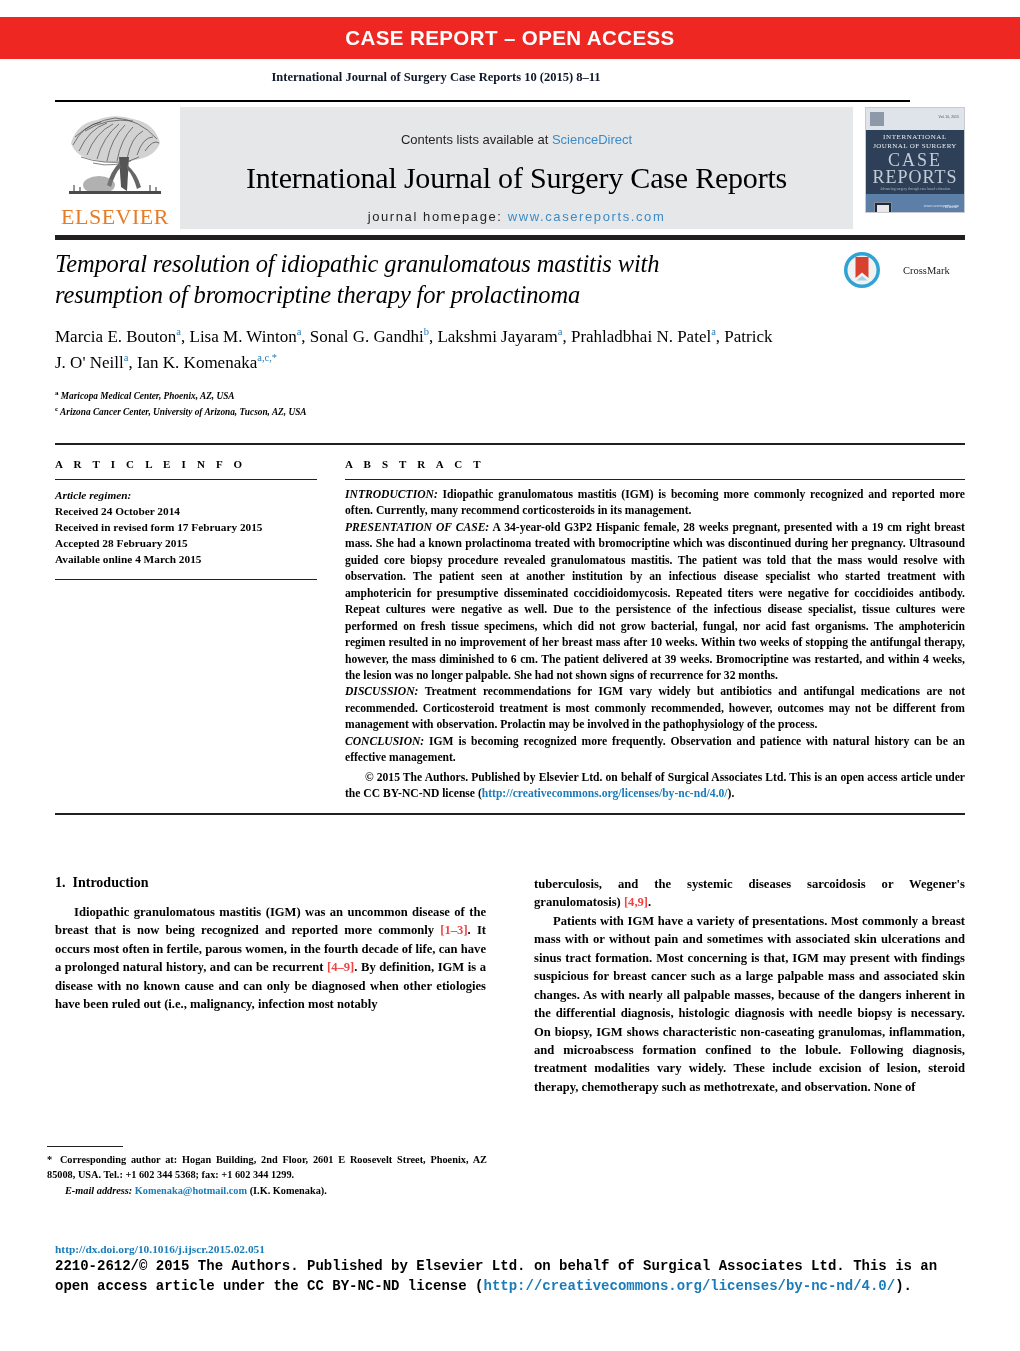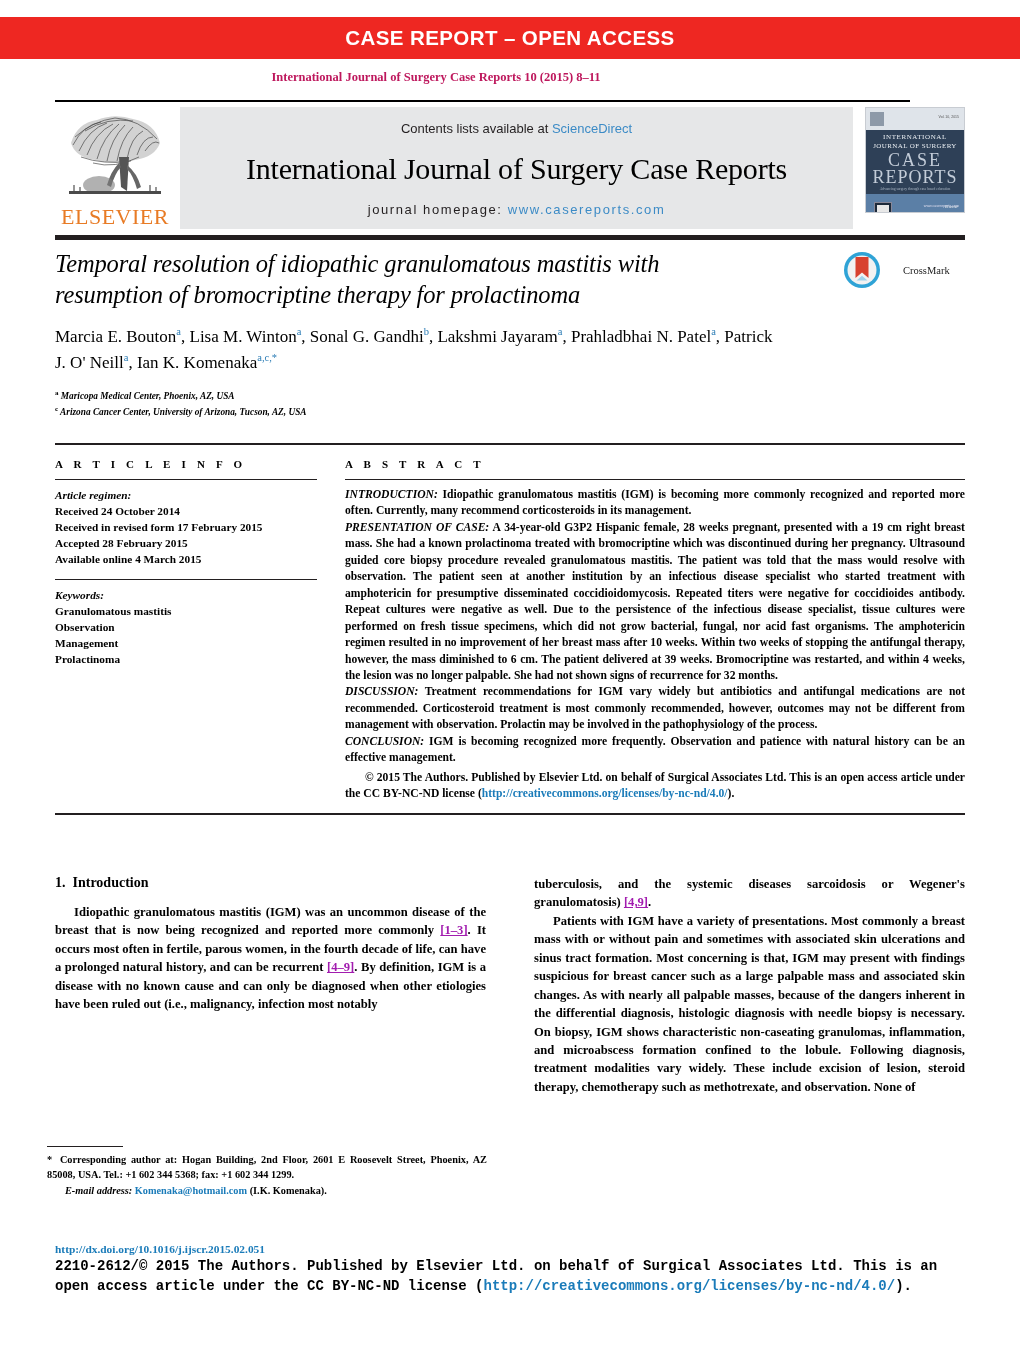--- a/index.html
+++ b/index.html
@@ -36,21 +36,21 @@
     letter-spacing: 0.4px;
   }
 
   
   .citation-line {
     position: absolute;
     left: 0;
     top: 70px;
     width: 872px;
     text-align: center;
-    color: #be185d;
+    color: #0f172a;
     font-family: "Liberation Serif", serif;
     font-weight: bold;
     font-size: 12.5px;
   }
 
   
   .header-block {
     position: absolute;
     left: 55px;
     top: 100px;
@@ -89,21 +89,21 @@
   }
 
   
   .journal-band {
     flex: 1 1 auto;
     background: #e6e7e8;
     display: flex;
     flex-direction: column;
     align-items: center;
     justify-content: space-between;
-    padding: 14px 0 12px 0;
+    padding: 25px 0 12px 0;
     margin-right: 12px;
     margin-left: 5px;
     gap: 14px;
   }
   .contents-line {
     font-family: "Liberation Sans", sans-serif;
     font-size: 13px;
     color: #231f20;
   }
   .sd-link { color: #3c8bc6; }
@@ -312,21 +312,21 @@
   }
   .sec-title .num { margin-right: 7px; }
   .para {
     font-family: "Liberation Serif", serif;
     font-size: 12.6px;
     line-height: 1.465;
     text-align: justify;
     font-weight: bold;
   }
   .para.indent { text-indent: 19px; }
-  .ref { color: #a21caf; text-decoration: underline; }
+  .ref { color: #ef4444; }
 
   
   .footnote-wrap {
     position: absolute;
     left: 47px;
     top: 1146px;
     width: 440px;
   }
   .fn-rule { border-top: 1.3px solid #231f20; width: 76px; }
   .footnote {
@@ -481,27 +481,20 @@
       <div class="sec-head">A R T I C L E   I N F O</div>
       <div class="thin-rule"></div>
       <div class="hist-block">
         <div class="lbl">Article regimen:</div>
         <div>Received 24 October 2014</div>
         <div>Received in revised form 17 February 2015</div>
         <div>Accepted 28 February 2015</div>
         <div>Available online 4 March 2015</div>
       </div>
       <div class="kw-rule"></div>
-      <div class="kw-block">
-        <div class="lbl">Keywords:</div>
-        <div>Granulomatous mastitis</div>
-        <div>Observation</div>
-        <div>Management</div>
-        <div>Prolactinoma</div>
-      </div>
     </div>
 
     <div class="col-abs">
       <div class="sec-head">A B S T R A C T</div>
       <div class="thin-rule-abs"></div>
       <div class="abstract-body">
         <span class="lead">INTRODUCTION:</span><span> Idiopathic granulomatous mastitis (IGM) is becoming more commonly recognized and reported more often. Currently, many recommend corticosteroids in its management.</span><br>
         <span class="lead">PRESENTATION OF CASE:</span><span> A 34-year-old G3P2 Hispanic female, 28 weeks pregnant, presented with a 19 cm right breast mass. She had a known prolactinoma treated with bromocriptine which was discontinued during her pregnancy. Ultrasound guided core biopsy procedure revealed granulomatous mastitis. The patient was told that the mass would resolve with observation. The patient seen at another institution by an infectious disease specialist who started treatment with amphotericin for presumptive disseminated coccidioidomycosis. Repeated titers were negative for coccidioides antibody. Repeat cultures were negative as well. Due to the persistence of the infectious disease specialist, tissue cultures were performed on fresh tissue specimens, which did not grow bacterial, fungal, nor acid fast organisms. The amphotericin regimen resulted in no improvement of her breast mass after 10 weeks. Within two weeks of stopping the antifungal therapy, however, the mass diminished to 6 cm. The patient delivered at 39 weeks. Bromocriptine was restarted, and within 4 weeks, the lesion was no longer palpable. She had not shown signs of recurrence for 32 months.</span><br>
         <span class="lead">DISCUSSION:</span><span> Treatment recommendations for IGM vary widely but antibiotics and antifungal medications are not recommended. Corticosteroid treatment is most commonly recommended, however, outcomes may not be different from management with observation. Prolactin may be involved in the pathophysiology of the process.</span><br>
         <span class="lead">CONCLUSION:</span><span> IGM is becoming recognized more frequently. Observation and patience with natural history can be an effective management.</span>

